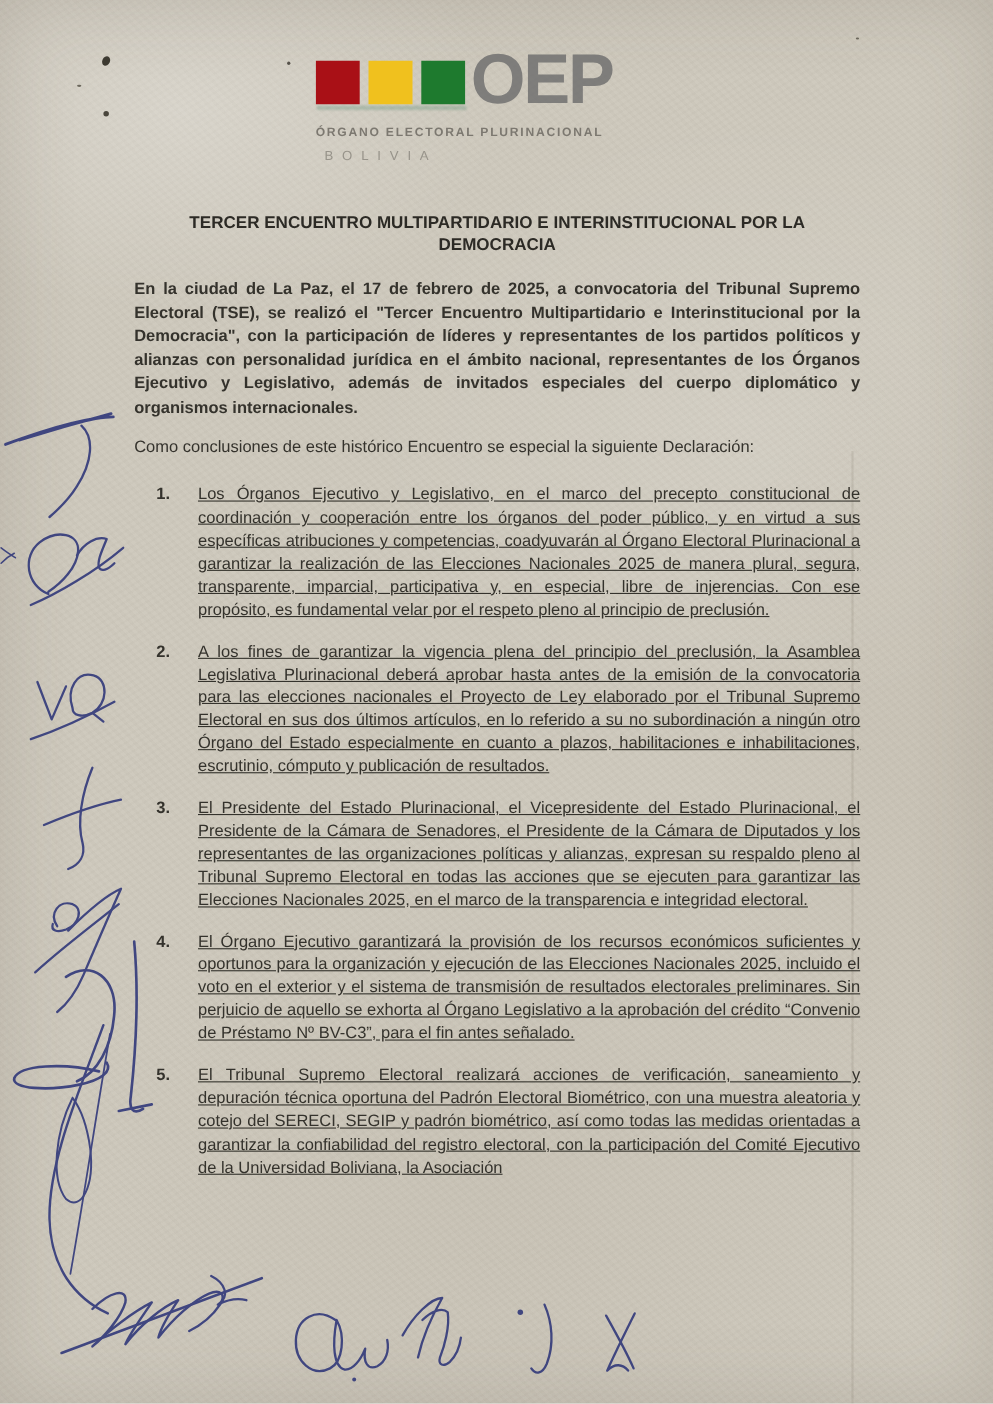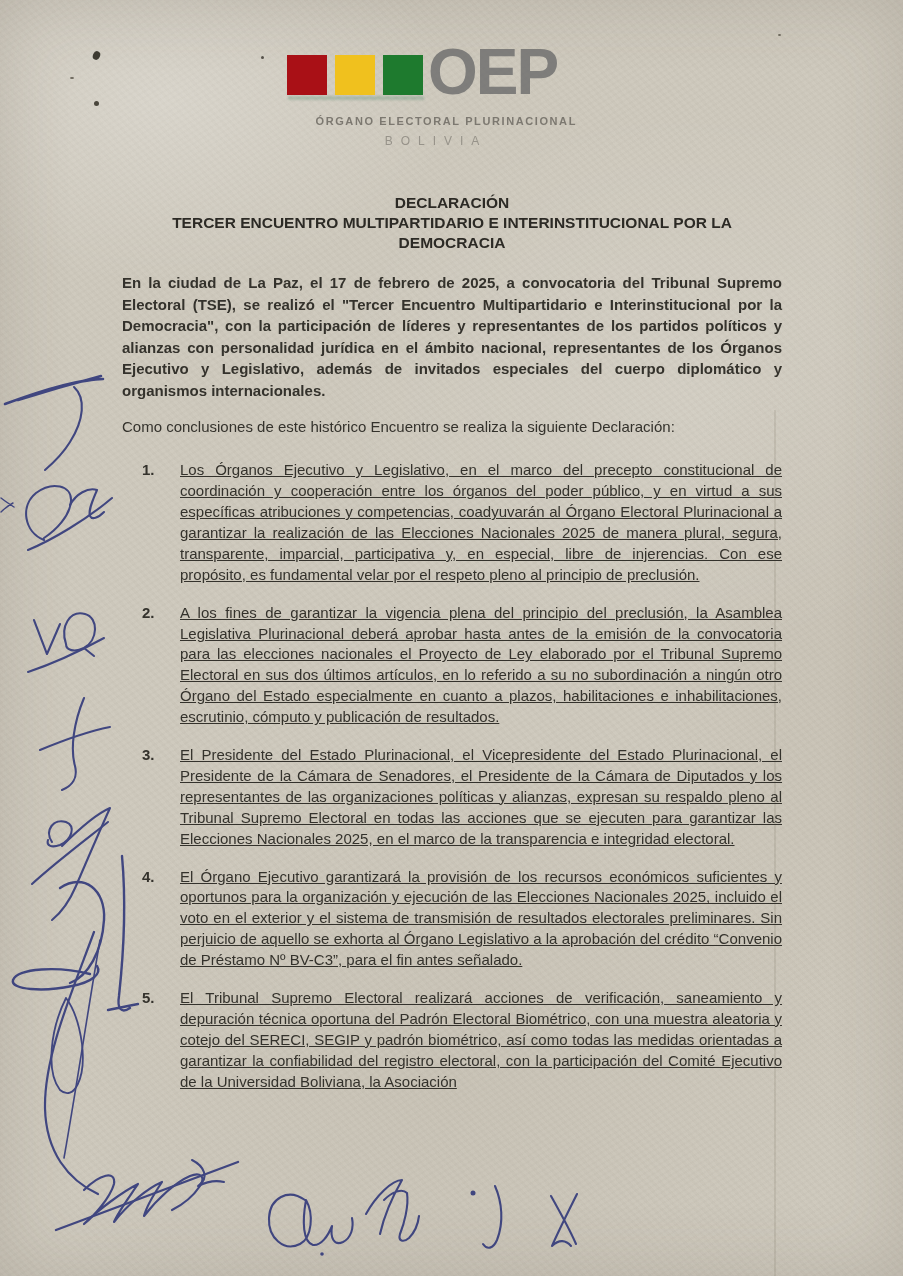--- a/index.html
+++ b/index.html
@@ -15,23 +15,23 @@
       repeating-linear-gradient(47deg, rgba(120,112,96,.025) 0 3px, rgba(255,255,255,.02) 3px 6px),
       repeating-linear-gradient(-31deg, rgba(110,102,88,.02) 0 2px, rgba(255,255,255,.018) 2px 5px);
     box-shadow:inset 0 0 70px rgba(90,80,65,.18);
   }
   
   .logo-squares{position:absolute;left:287px;top:55px;}
   .logo-smear{position:absolute;left:288px;top:96px;width:136px;height:4px;
     background:rgba(35,115,80,.22);filter:blur(1.2px);}
   .logo-acronym{position:absolute;left:428px;top:40px;font-size:64px;font-weight:bold;
     letter-spacing:-2px;color:rgba(108,108,108,.82);line-height:1;}
-  .logo-org{position:absolute;left:287px;top:115px;width:290px;text-align:right;
+  .logo-org{position:absolute;left:287px;top:115px;width:290px;text-align:left;
     font-size:11px;font-weight:bold;letter-spacing:1.6px;color:#7c7870;}
-  .logo-country{position:absolute;left:287px;top:134px;width:290px;text-align:center;
+  .logo-country{position:absolute;left:287px;top:134px;width:290px;
     font-size:12px;letter-spacing:8px;color:#97938a;text-indent:8px;}
   
   .doc-col{position:absolute;left:122px;top:193px;width:660px;color:#34322c;}
   .doc-title{text-align:center;font-weight:bold;font-size:15.5px;line-height:20px;
     color:#2c2a25;margin:0 0 19px 0;}
   .doc-title .t1{display:block;}
   .intro{font-size:15px;line-height:21.6px;text-align:justify;margin:0 0 14px 0;font-weight:bold;}
   .lead-in{font-size:15px;line-height:21.6px;margin:0 0 23px 0;}
   .item{display:flex;margin:0 0 17px 0;padding-left:20px;}
   .item-num{width:38px;flex:0 0 38px;font-weight:bold;font-size:15px;line-height:20.9px;}
@@ -64,25 +64,24 @@
     <rect x="0" y="0" width="40" height="40" fill="#a91016"></rect>
     <rect x="48" y="0" width="40" height="40" fill="#f0c11e"></rect>
     <rect x="96" y="0" width="40" height="40" fill="#1e7a2e"></rect>
   </svg>
   <div class="logo-acronym">OEP</div>
   <div class="logo-org">ÓRGANO ELECTORAL PLURINACIONAL</div>
   <div class="logo-country">BOLIVIA</div>
 
   <div class="doc-col">
     <h1 class="doc-title">
-      <span class="t1">DECLARACIÓN</span>
       <span class="t2">TERCER ENCUENTRO MULTIPARTIDARIO E INTERINSTITUCIONAL POR LA DEMOCRACIA</span>
     </h1>
     <p class="intro">En la ciudad de La Paz, el 17 de febrero de 2025, a convocatoria del Tribunal Supremo Electoral (TSE), se realizó el "Tercer Encuentro Multipartidario e Interinstitucional por la Democracia", con la participación de líderes y representantes de los partidos políticos y alianzas con personalidad jurídica en el ámbito nacional, representantes de los Órganos Ejecutivo y Legislativo, además de invitados especiales del cuerpo diplomático y organismos internacionales.</p>
-    <p class="lead-in">Como conclusiones de este histórico Encuentro se realiza la siguiente Declaración:</p>
+    <p class="lead-in">Como conclusiones de este histórico Encuentro se especial la siguiente Declaración:</p>
 
     <div class="item">
       <div class="item-num">1.</div>
       <div class="item-text">Los Órganos Ejecutivo y Legislativo, en el marco del precepto constitucional de coordinación y cooperación entre los órganos del poder público, y en virtud a sus específicas atribuciones y competencias, coadyuvarán al Órgano Electoral Plurinacional a garantizar la realización de las Elecciones Nacionales 2025 de manera plural, segura, transparente, imparcial, participativa y, en especial, libre de injerencias. Con ese propósito, es fundamental velar por el respeto pleno al principio de preclusión.</div>
     </div>
     <div class="item">
       <div class="item-num">2.</div>
       <div class="item-text">A los fines de garantizar la vigencia plena del principio del preclusión, la Asamblea Legislativa Plurinacional deberá aprobar hasta antes de la emisión de la convocatoria para las elecciones nacionales el Proyecto de Ley elaborado por el Tribunal Supremo Electoral en sus dos últimos artículos, en lo referido a su no subordinación a ningún otro Órgano del Estado especialmente en cuanto a plazos, habilitaciones e inhabilitaciones, escrutinio, cómputo y publicación de resultados.</div>
     </div>
     <div class="item">

